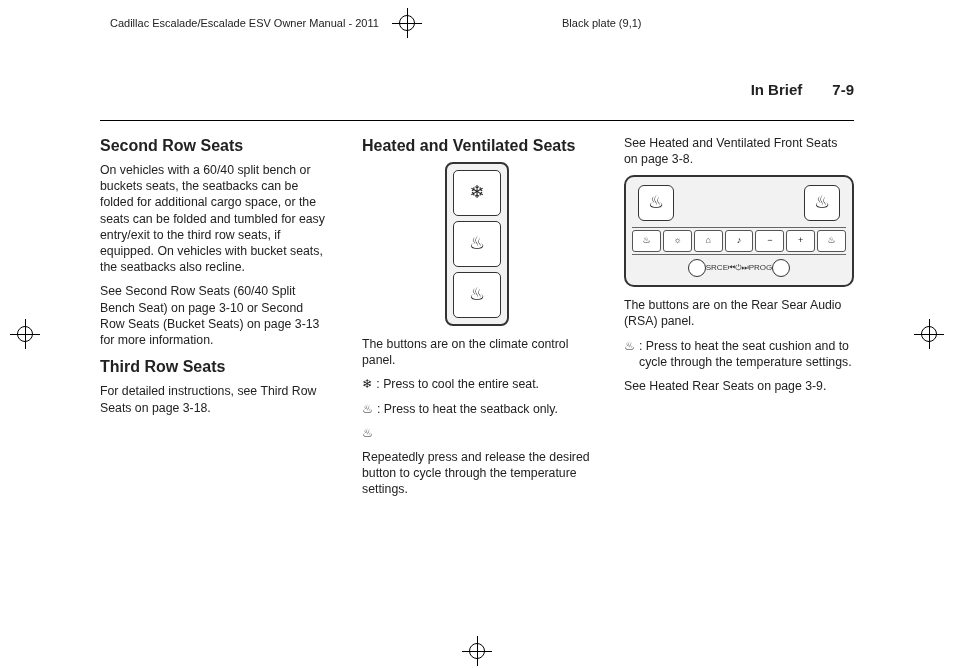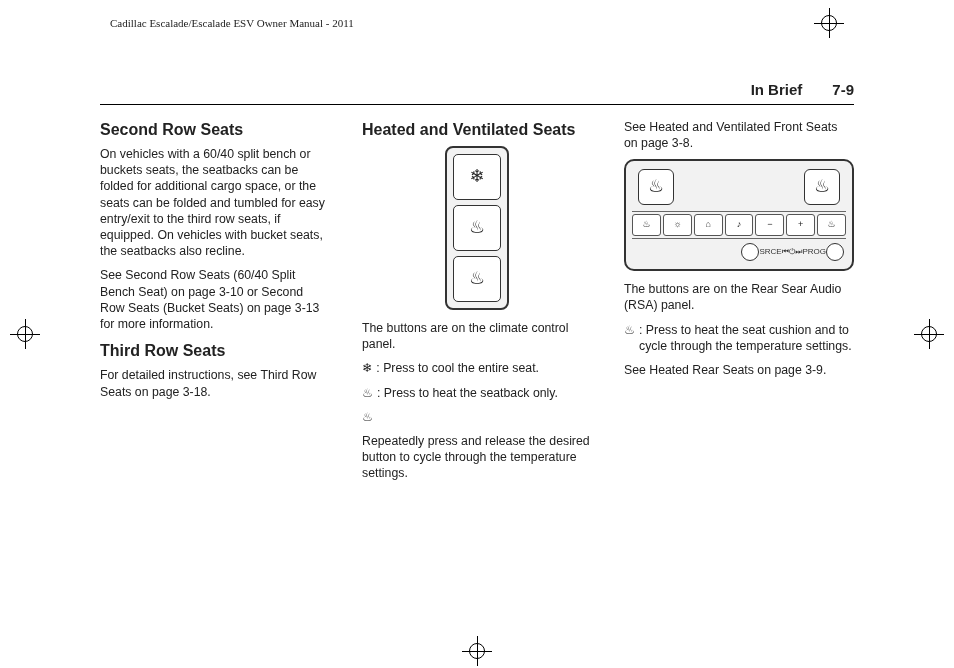--- a/index.html
+++ b/index.html
@@ -13,21 +13,20 @@
     overflow: hidden;
     font-size: 12.3px;
     line-height: 1.32;
   }
   .top-bar {
     display: flex;
     align-items: center;
     justify-content: space-between;
     padding: 8px 110px 2px 110px;
     font-size: 11px;
-    font-family: Liberation Serif, serif;
   }
   .top-bar .left { flex: 1; text-align:left;}
   .top-bar .center { flex:0 0 auto; display:flex; align-items:center; gap:6px;}
   .top-bar .right { flex:1; text-align:left; padding-left:140px;}
   .crosshair {
     width:30px; height:30px; position:relative;
     display:inline-block;
   }
   .crosshair::before, .crosshair::after{
     content:""; position:absolute; background:#000;
@@ -37,21 +36,21 @@
   .crosshair .circ{
     position:absolute; left:50%; top:50%; width:14px; height:14px;
     border:1px solid #000; border-radius:50%;
     transform:translate(-50%,-50%);
   }
   .crosshair.side{position:absolute;}
   .page-header {
     border-bottom:1.5px solid #000;
     margin:40px 100px 0 100px;
     display:flex; justify-content:flex-end;
-    padding-bottom:4px;
+    padding-bottom:20px;
     font-weight:bold;
     font-size:15px;
   }
   .page-header .sec{ margin-right:30px;}
   .columns {
     display:flex;
     gap:32px;
     margin:14px 100px 0 100px;
   }
   .col { flex:1; min-width:0;}
@@ -87,21 +86,21 @@
   .rsa-btnrow{
     display:flex; justify-content:space-between; gap:2px;
     border-top:1px solid #666; border-bottom:1px solid #666;
     padding:2px 0;
   }
   .rsa-btn{
     flex:1; height:20px; border:1px solid #555; border-radius:3px;
     background:#fff; font-size:9px; display:flex; align-items:center; justify-content:center;
   }
   .rsa-bottom{
-    display:flex; justify-content:flex-end; align-items:center;
+    display:flex; justify-content:center; align-items:center;
     padding:4px 2px 2px 2px; font-size:7px; color:#333;
   }
   .knob{ width:16px; height:16px; border:1.5px solid #333; border-radius:50%; background:#fff;
     display:flex; align-items:center; justify-content:center;}
   .mini{ font-size:8px;}
   .bottom-cross{
     position:absolute; left:50%; bottom:2px; transform:translateX(-50%);
   }
   .left-cross{ left:10px; top:50%; transform:translateY(-50%);}
   .right-cross{ right:10px; top:50%; transform:translateY(-50%);}
@@ -111,20 +110,21 @@
 </head>
 <body>
 
 <div class="top-bar">
   <div class="left">Cadillac Escalade/Escalade ESV Owner Manual - 2011</div>
   <div class="center">
     <span class="crosshair">
         <span class="circ"></span>
       </span>
   </div>
+  <div class="right">Black plate (9,1)</div>
 </div>
 
 <span class="crosshair side left-cross">
     <span class="circ"></span>
   </span>
 <span class="crosshair side right-cross">
     <span class="circ"></span>
   </span>
 <span class="crosshair side bottom-cross">
     <span class="circ"></span>

